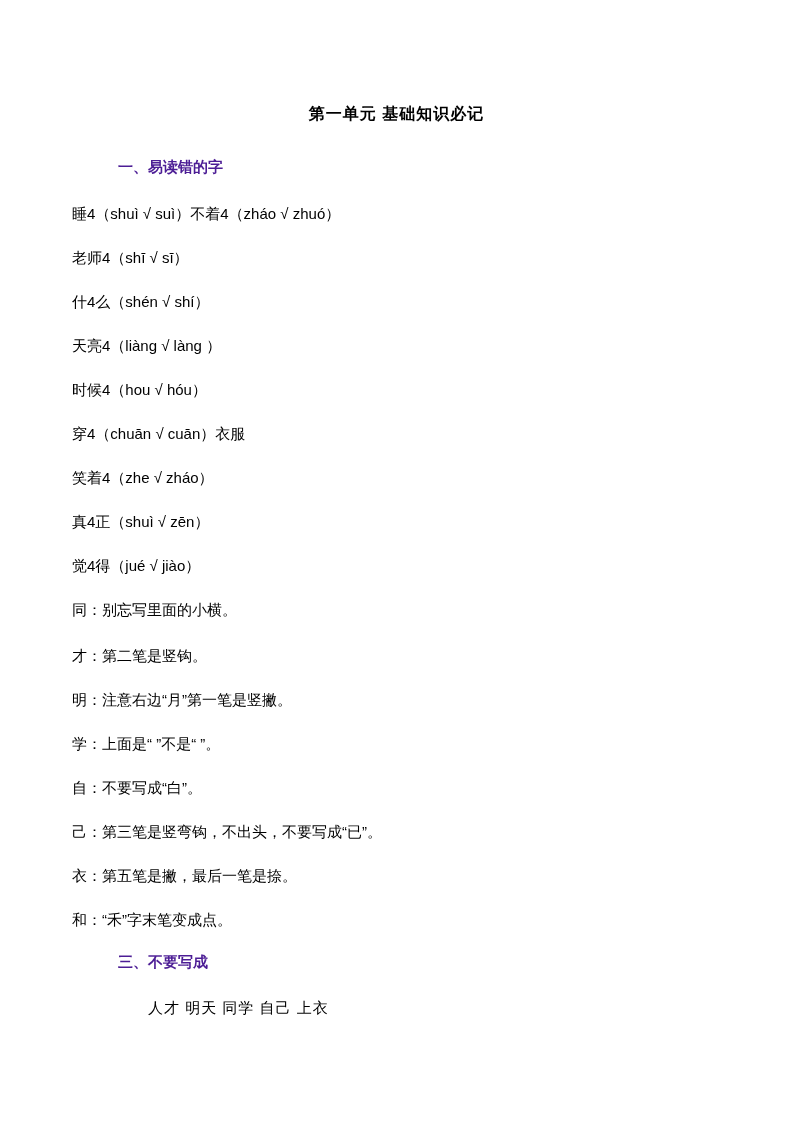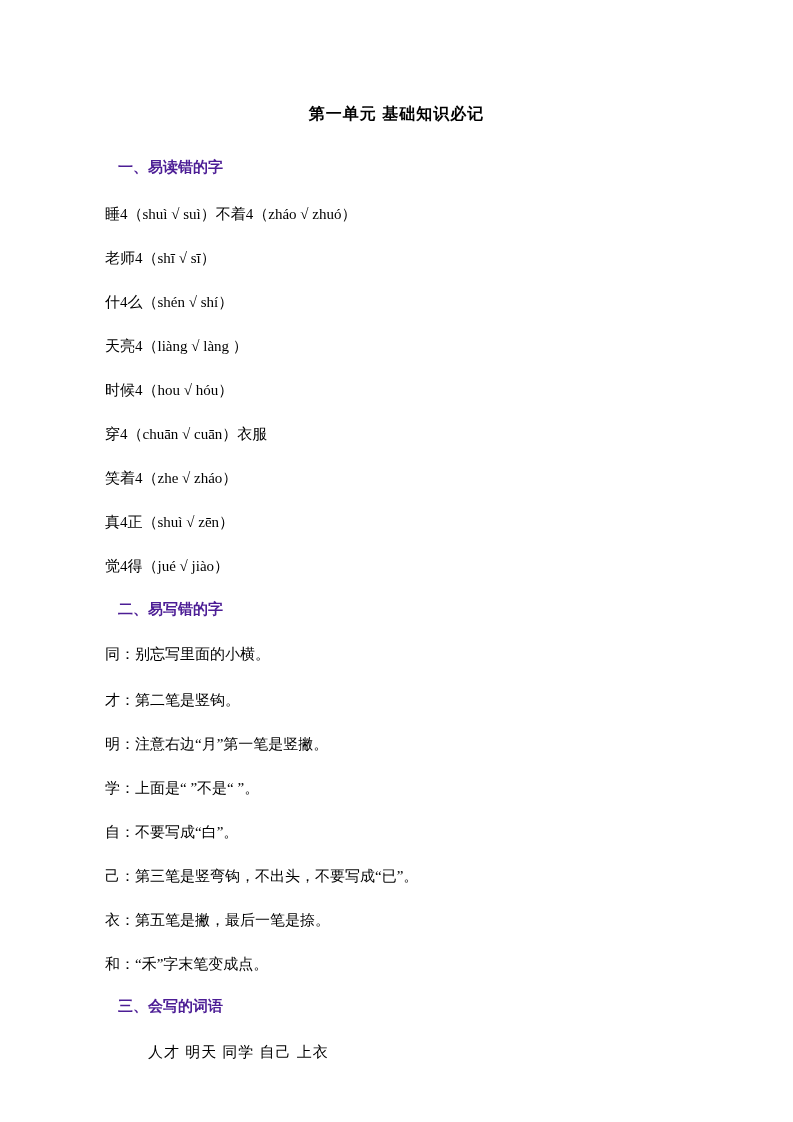--- a/index.html
+++ b/index.html
@@ -43,24 +43,24 @@
   .h-one { padding-top: 33px; }
   .h-two { padding-top: 25px; }
   .h-three { padding-top: 24px; }
 
   .item-list {
     list-style: none;
     margin: 0;
     padding: 0;
   }
   .item {
-    font-family: Liberation Serif, serif;
+    font-family: Liberation Sans, sans-serif;
     font-size: 15px;
     color: #000000;
-    padding-left: 105px;
+    padding-left: 72px;
     margin-top: 26px;
     line-height: 1.2;
     white-space: pre-wrap;
   }
   .item-first { margin-top: 28px; }
   .words-line {
     font-family: "Liberation Sans", "DejaVu Sans", sans-serif;
     font-size: 15px;
     color: #000000;
     padding-left: 148px;
@@ -81,28 +81,27 @@
     <li class="item">老师4（shī √ sī）</li>
     <li class="item">什4么（shén √ shí）</li>
     <li class="item">天亮4（liàng √ làng ）</li>
     <li class="item">时候4（hou √ hóu）</li>
     <li class="item">穿4（chuān √ cuān）衣服</li>
     <li class="item">笑着4（zhe √ zháo）</li>
     <li class="item">真4正（shuì √ zēn）</li>
     <li class="item">觉4得（jué √ jiào）</li>
   </ul>
 
-  <h2 class="section-heading h-two">二、易写错的字</h2>
   <ul class="item-list">
     <li class="item">同：别忘写里面的小横。</li>
     <li class="item item-first">才：第二笔是竖钩。</li>
     <li class="item">明：注意右边“月”第一笔是竖撇。</li>
     <li class="item">学：上面是“ ”不是“ ”。</li>
     <li class="item">自：不要写成“白”。</li>
     <li class="item">己：第三笔是竖弯钩，不出头，不要写成“已”。</li>
     <li class="item">衣：第五笔是撇，最后一笔是捺。</li>
     <li class="item">和：“禾”字末笔变成点。</li>
   </ul>
 
-  <h2 class="section-heading h-three">三、会写的词语</h2>
+  <h2 class="section-heading h-three">三、不要写成</h2>
   <div class="words-line">人才 明天 同学 自己 上衣</div>
 
 </div>
 
 </body></html>

